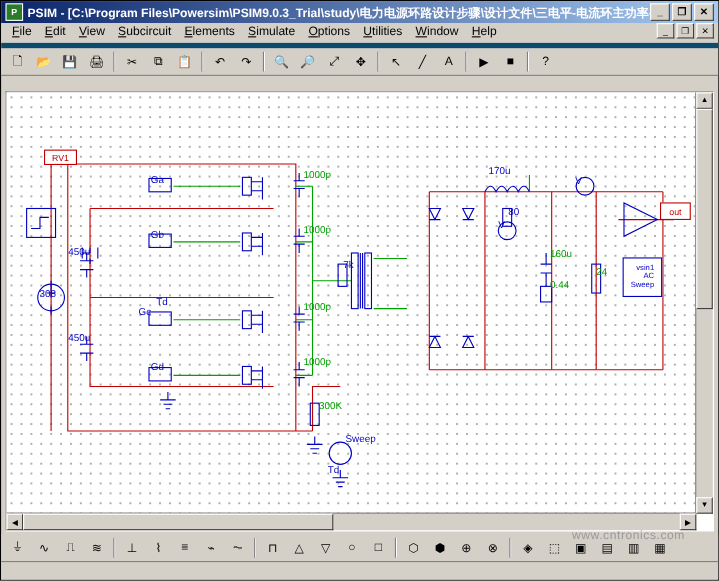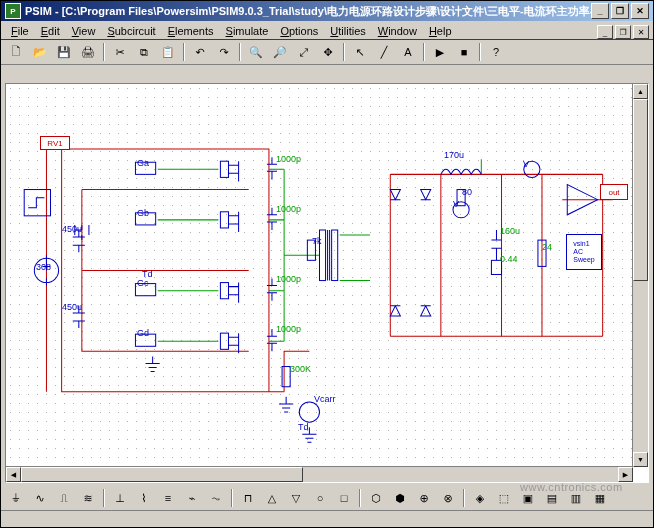--- a/index.html
+++ b/index.html
@@ -3,38 +3,38 @@
 <meta charset="utf-8">
 <style>
 html,body{margin:0;padding:0;font-family:"Microsoft Sans Serif",Tahoma,sans-serif;font-size:11px;background:#e0e0e0}
 .window{width:654px;height:528px;background:#d4d0c8;border:1px solid #000;box-sizing:border-box;position:relative;overflow:hidden}
 .titlebar{height:20px;background:linear-gradient(to right,#0a246a,#a6caf0);display:flex;align-items:center;color:#fff;padding:0 4px;font-weight:bold;font-size:11px}
 .titlebar .app-icon{width:14px;height:14px;background:#2a7b2a;border:1px solid #fff;margin-right:4px;font-size:8px;color:#fff;display:flex;align-items:center;justify-content:center}
 .titlebar .title-text{flex:1;white-space:nowrap;overflow:hidden}
 .titlebar .win-btns{display:flex;gap:2px}
 .titlebar .win-btns div{width:16px;height:14px;background:#d4d0c8;border:1px solid #fff;border-right-color:#404040;border-bottom-color:#404040;color:#000;display:flex;align-items:center;justify-content:center;font-size:9px;font-family:Arial}
 .titlebar .win-btns .close{font-weight:bold}
-.menubar{height:18px;background:#d4d0c8;display:flex;align-items:flex-end;padding:0 4px;border-bottom:1px solid #0c4a6e;font-size:11px}
+.menubar{height:18px;background:#d4d0c8;display:flex;align-items:flex-start;padding:0 4px;border-bottom:5px solid #0c4a6e;font-size:11px}
 .menubar span{padding:2px 6px;cursor:default}
 .menubar span u{text-decoration:underline}
 .menubar .mdi-btns{margin-left:auto;display:flex;gap:2px}
 .menubar .mdi-btns div{width:14px;height:12px;background:#d4d0c8;border:1px solid #fff;border-right-color:#404040;border-bottom-color:#404040;font-size:8px;display:flex;align-items:center;justify-content:center}
 .toolbar,.toolbar2{height:24px;background:#d4d0c8;border-bottom:1px solid #808080;display:flex;align-items:center;padding:0 4px;gap:2px}
 .tb-btn{width:20px;height:20px;border:1px solid #d4d0c8;display:flex;align-items:center;justify-content:center;font-size:11px;color:#000;cursor:default}
 .tb-sep{width:1px;height:18px;background:#808080;border-right:1px solid #fff;margin:0 2px}
 .canvas-area{position:absolute;top:82px;left:4px;right:4px;bottom:44px;background:#fff;border:1px solid #808080;border-right-color:#fff;border-bottom-color:#fff}
 .canvas{position:absolute;top:0;left:0;right:15px;bottom:15px;background:#fff;background-image:radial-gradient(circle,#b0b0b0 0.8px,transparent 0.8px);background-size:9px 9px;overflow:hidden}
 .scrollbar-v{position:absolute;top:0;right:0;width:15px;bottom:15px;background:#d4d0c8;border-left:1px solid #808080}
 .scrollbar-h{position:absolute;left:0;bottom:0;right:15px;height:15px;background:#d4d0c8;border-top:1px solid #808080}
 .sb-btn{width:13px;height:13px;background:#d4d0c8;border:1px solid #fff;border-right-color:#404040;border-bottom-color:#404040;font-size:7px;display:flex;align-items:center;justify-content:center;position:absolute}
 .sb-thumb{background:#d4d0c8;border:1px solid #fff;border-right-color:#404040;border-bottom-color:#404040;position:absolute}
 .status{position:absolute;bottom:0;left:0;right:0;height:16px;background:#d4d0c8;border-top:1px solid #808080}
 svg.schematic{position:absolute;top:0;left:0;width:100%;height:100%}
 .lbl{position:absolute;font-size:9px;color:#0000c0;white-space:nowrap;pointer-events:none}
-.block{position:absolute;border:1px solid #0000c0;background:#fff;font-size:8px;color:#0000c0;display:flex;align-items:center;justify-content:center;text-align:left}
+.block{position:absolute;border:1px solid #0000c0;background:#fff;font-size:8px;color:#0000c0;display:flex;align-items:center;justify-content:center;text-align:right}
 .block.red{border-color:#c00000;color:#c00000}
 .watermark{position:absolute;right:8px;bottom:8px;font-size:11px;color:#999;letter-spacing:0.5px}
 </style>
 </head>
 <body>
 
 <div class="window">
 
   <div class="titlebar">
     <div class="app-icon">P</div>
@@ -200,37 +200,37 @@
           <path d="M277 305 V312 M270 312 H284 M273 316 H281 M275 320 H279"></path>
         </g>
       </svg>
 
       <div class="block red" style="left:34px;top:52px;width:28px;height:12px">RV1</div>
       <div class="lbl" style="left:30px;top:178px">308</div>
       <div class="lbl" style="left:56px;top:140px">450u</div>
       <div class="lbl" style="left:56px;top:218px">450u</div>
       <div class="lbl" style="left:131px;top:74px">Ga</div>
       <div class="lbl" style="left:131px;top:124px">Gb</div>
-      <div class="lbl" style="left:131px;top:194px">Gc</div>
+      <div class="lbl" style="left:120px;top:194px">Gc</div>
       <div class="lbl" style="left:131px;top:244px">Gd</div>
       <div class="lbl" style="left:136px;top:185px">Td</div>
       <div class="lbl" style="color:#00a000;left:270px;top:70px">1000p</div>
       <div class="lbl" style="color:#00a000;left:270px;top:120px">1000p</div>
       <div class="lbl" style="color:#00a000;left:270px;top:190px">1000p</div>
       <div class="lbl" style="color:#00a000;left:270px;top:240px">1000p</div>
       <div class="lbl" style="left:306px;top:152px">7k</div>
       <div class="lbl" style="color:#00a000;left:284px;top:280px">300K</div>
       <div class="lbl" style="left:438px;top:66px">170u</div>
       <div class="lbl" style="left:456px;top:103px">80</div>
       <div class="lbl" style="color:#00a000;left:494px;top:142px">160u</div>
       <div class="lbl" style="color:#00a000;left:494px;top:170px">0.44</div>
       <div class="lbl" style="color:#00a000;left:536px;top:158px">24</div>
       <div class="lbl" style="left:517px;top:75px">V</div>
       <div class="lbl" style="left:447px;top:115px">V</div>
-      <div class="lbl" style="left:308px;top:310px">Vcarr</div>
+      <div class="lbl" style="left:308px;top:310px">Sweep</div>
       <div class="lbl" style="left:292px;top:338px">Td</div>
       <div class="block" style="left:560px;top:150px;width:34px;height:34px;font-size:7px;white-space:pre-line;line-height:1.1">vsin1
 AC
 Sweep</div>
       <div class="block red" style="left:594px;top:100px;width:26px;height:14px">out</div>
     </div>
 
     <div class="scrollbar-v">
       <div class="sb-btn" style="top:0">▲</div>
       <div class="sb-thumb" style="top:15px;left:0;right:0;height:180px"></div>

